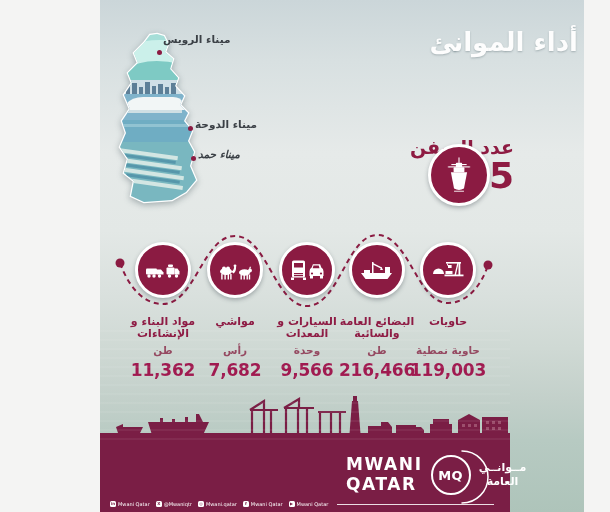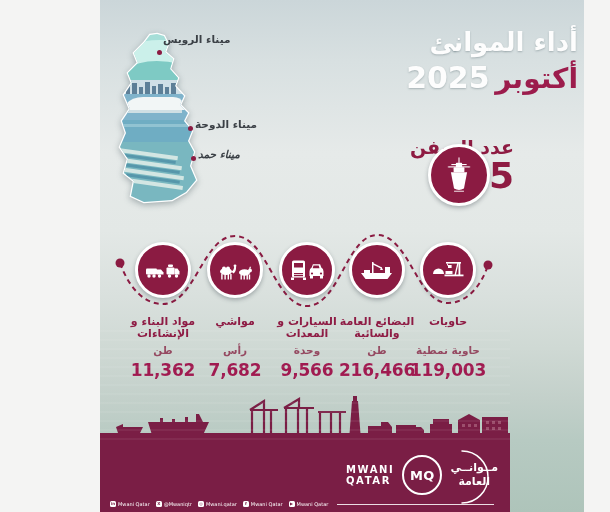--- a/index.html
+++ b/index.html
@@ -32,21 +32,21 @@
     border:3px solid #fff;box-shadow:0 2px 4px rgba(50,60,70,.35);display:flex;align-items:center;justify-content:center;}
   
   .stat-col{position:absolute;top:316px;width:84px;text-align:center;direction:rtl;}
   .stat-col .lbl{font-size:11px;font-weight:bold;color:#8E1B44;line-height:1.1;min-height:26px;}
   .stat-col .unit{font-size:10.5px;font-weight:bold;color:#954961;margin-top:2px;min-height:13px;}
   .stat-col .val{font-size:17px;font-weight:bold;color:#A01A50;margin-top:3px;letter-spacing:-0.2px;}
   
   .skyline{position:absolute;left:0;top:393px;}
   .footer{position:absolute;left:0;top:438px;width:410px;height:74px;background:#7A1E45;}
   .logo-row{position:absolute;left:246px;top:14px;height:46px;display:flex;align-items:center;gap:8px;color:#fff;}
-  .brand-en{font-size:10px;font-weight:bold;letter-spacing:1.6px;line-height:1.15;text-align:left;}
+  .brand-en{font-size:17px;font-weight:bold;letter-spacing:1.6px;line-height:1.15;text-align:left;}
   .mq-circle{width:36px;height:36px;border:2.2px solid #fff;border-radius:50%;display:flex;align-items:center;justify-content:center;
     font-size:13px;font-weight:bold;letter-spacing:.5px;}
   .brand-ar{font-size:11px;font-weight:bold;line-height:1.25;text-align:center;direction:rtl;}
   .arc-svg{position:absolute;left:352px;top:8px;}
   .socials{position:absolute;left:10px;right:16px;bottom:5px;display:flex;align-items:center;gap:6px;}
   .social-item{display:flex;align-items:center;gap:2px;}
   .social-icon{width:6px;height:6px;background:#fff;border-radius:1.5px;color:#7A1E45;font-size:4px;font-weight:bold;
     display:flex;align-items:center;justify-content:center;line-height:1;}
   .social-handle{color:#fff;font-size:5px;white-space:nowrap;}
   .social-rule{flex:1;border-top:1px solid rgba(255,255,255,.85);height:0;margin-left:3px;}
@@ -103,24 +103,20 @@
     <div class="port-label" style="left:63px;top:33px;">ميناء الرويس</div>
 
     <div class="port-dot" style="left:88px;top:126px;"></div>
     <div class="port-label" style="left:95px;top:118px;">ميناء الدوحة</div>
 
     <div class="port-dot" style="left:91px;top:156px;"></div>
     <div class="port-label" style="left:98px;top:148px;font-style:italic;">ميناء حمد</div>
 
     <div class="title">
       <div class="t1">أداء الموانئ</div>
-      <div class="t2">
-        <span class="month">أكتوبر</span>
-        <span class="year">2025</span>
-      </div>
     </div>
 
     <div class="ships-text">
       <div class="lbl">عدد السفن</div>
       <div class="val">245</div>
     </div>
     <div class="ship-circle">
       <svg width="36" height="42" viewBox="0 0 40 46">
         <g fill="#ffffff">
           <path d="M11 20 h18 l-3.5 18 q-5.5 3.2 -11 0 z"></path>

